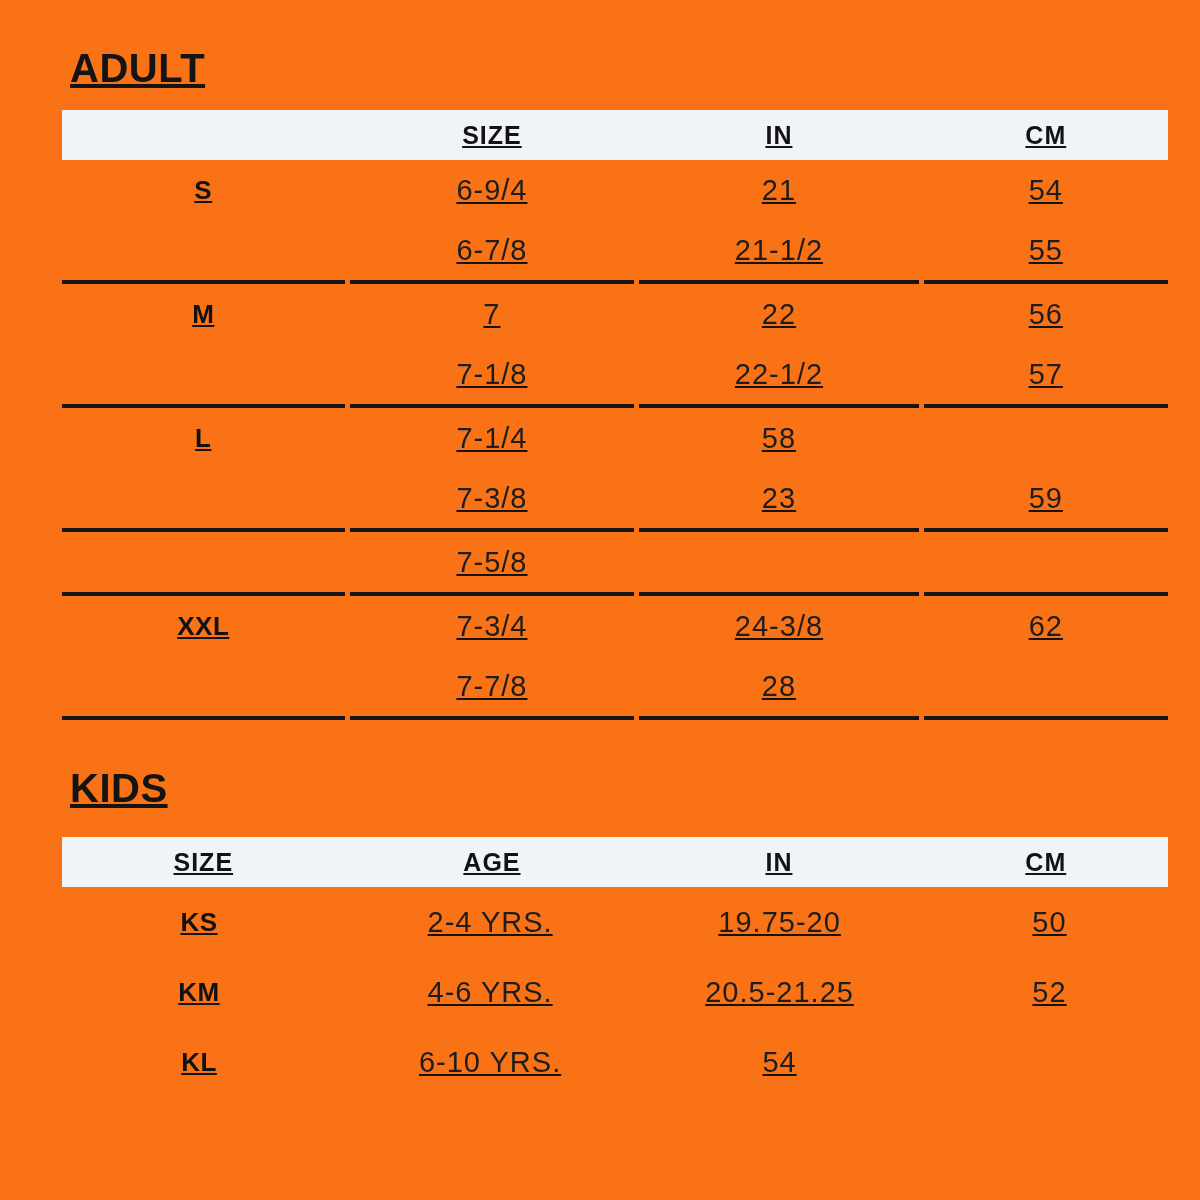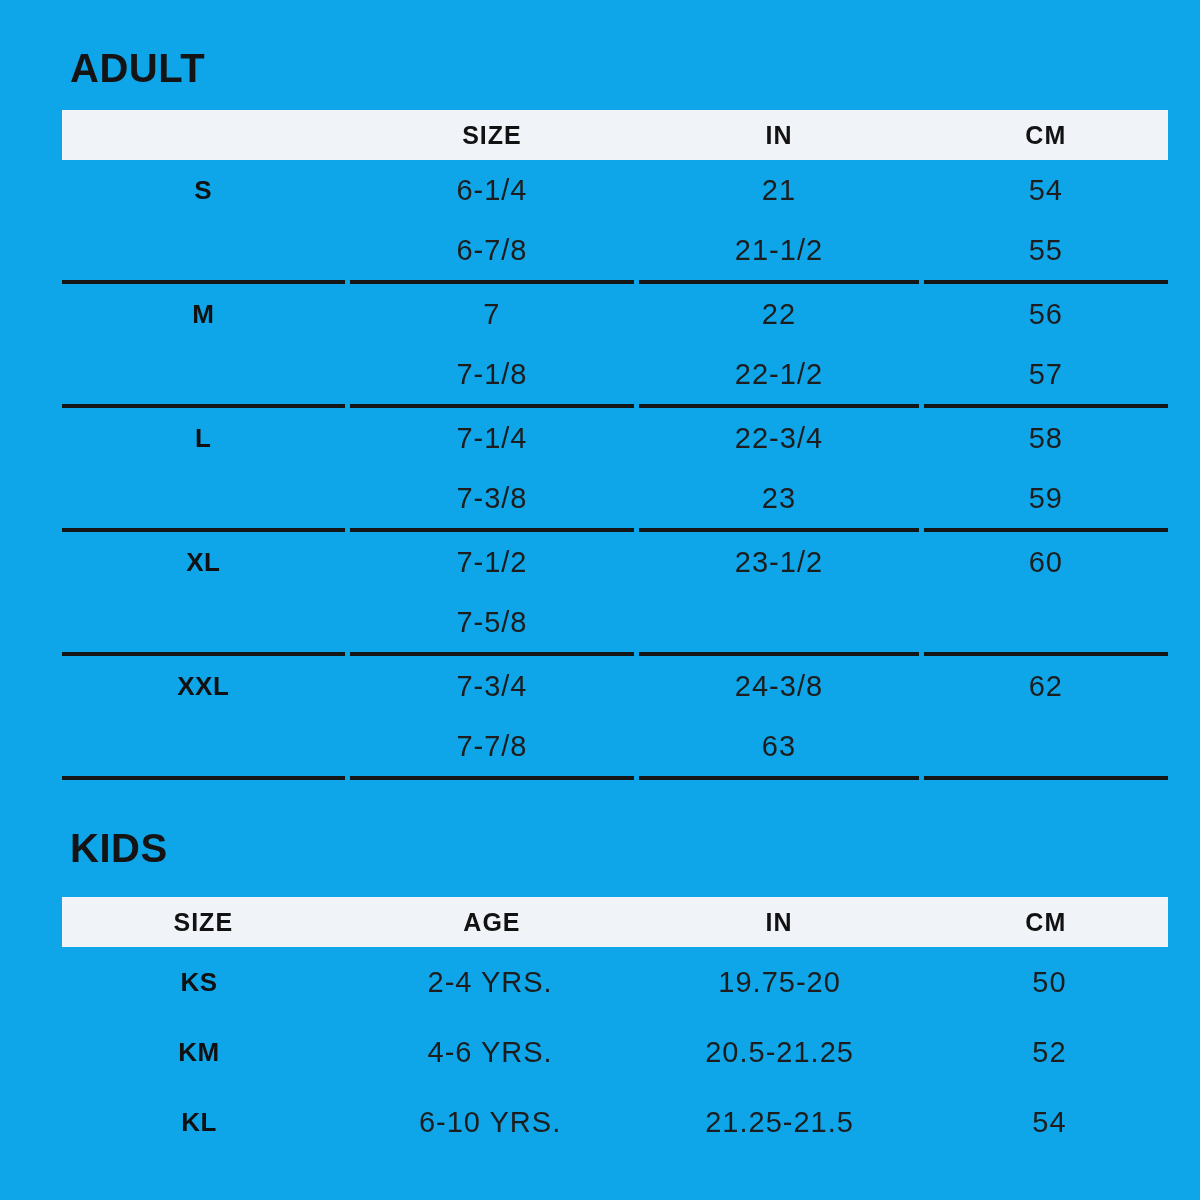--- a/index.html
+++ b/index.html
@@ -6,22 +6,23 @@
   body {
     width: 1200px; height: 1200px;
     font-family: "Liberation Sans", sans-serif;
     color: #141414;
     -webkit-font-smoothing: antialiased;
   }
   .page {
     box-sizing: border-box;
     width: 1200px; height: 1200px;
     padding: 44px 32px 0 62px;
-    background: #0ea5e9;
+    background: #f97316;
     overflow: hidden;
+    text-decoration: underline;
   }
   .section-title {
     margin: 0 0 0 8px;
     font-size: 40px;
     line-height: 48px;
     font-weight: 800;
     letter-spacing: 0.5px;
     color: #141414;
   }
   .size-table { width: 100%; }
@@ -60,21 +61,21 @@
   <div class="size-table adult-table">
     <div class="trow thead">
       <div class="cell"></div>
       <div class="cell">SIZE</div>
       <div class="cell">IN</div>
       <div class="cell">CM</div>
     </div>
     <div>
         <div class="trow tdata">
           <div class="cell rowlabel">S</div>
-          <div class="cell">6-1/4</div>
+          <div class="cell">6-9/4</div>
           <div class="cell">21</div>
           <div class="cell">54</div>
         </div>
         <div class="trow tdata">
           <div class="cell rowlabel"></div>
           <div class="cell">6-7/8</div>
           <div class="cell">21-1/2</div>
           <div class="cell">55</div>
         </div>
         <div class="trow divider-row">
@@ -97,61 +98,54 @@
         </div>
         <div class="trow divider-row">
           <div class="divider-bar"></div>
           <div class="divider-bar"></div>
           <div class="divider-bar"></div>
           <div class="divider-bar"></div>
         </div>
         <div class="trow tdata">
           <div class="cell rowlabel">L</div>
           <div class="cell">7-1/4</div>
-          <div class="cell">22-3/4</div>
           <div class="cell">58</div>
         </div>
         <div class="trow tdata">
           <div class="cell rowlabel"></div>
           <div class="cell">7-3/8</div>
           <div class="cell">23</div>
           <div class="cell">59</div>
         </div>
         <div class="trow divider-row">
           <div class="divider-bar"></div>
           <div class="divider-bar"></div>
           <div class="divider-bar"></div>
           <div class="divider-bar"></div>
-        </div>
-        <div class="trow tdata">
-          <div class="cell rowlabel">XL</div>
-          <div class="cell">7-1/2</div>
-          <div class="cell">23-1/2</div>
-          <div class="cell">60</div>
         </div>
         <div class="trow tdata">
           <div class="cell rowlabel"></div>
           <div class="cell">7-5/8</div>
         </div>
         <div class="trow divider-row">
           <div class="divider-bar"></div>
           <div class="divider-bar"></div>
           <div class="divider-bar"></div>
           <div class="divider-bar"></div>
         </div>
         <div class="trow tdata">
           <div class="cell rowlabel">XXL</div>
           <div class="cell">7-3/4</div>
           <div class="cell">24-3/8</div>
           <div class="cell">62</div>
         </div>
         <div class="trow tdata">
           <div class="cell rowlabel"></div>
           <div class="cell">7-7/8</div>
-          <div class="cell">63</div>
+          <div class="cell">28</div>
         </div>
         <div class="trow divider-row">
           <div class="divider-bar"></div>
           <div class="divider-bar"></div>
           <div class="divider-bar"></div>
           <div class="divider-bar"></div>
         </div>
       </div>
   </div>
 
@@ -173,19 +167,18 @@
         </div>
         <div class="trow tdata">
           <div class="cell rowlabel">KM</div>
           <div class="cell">4-6 YRS.</div>
           <div class="cell">20.5-21.25</div>
           <div class="cell">52</div>
         </div>
         <div class="trow tdata">
           <div class="cell rowlabel">KL</div>
           <div class="cell">6-10 YRS.</div>
-          <div class="cell">21.25-21.5</div>
           <div class="cell">54</div>
         </div>
       </div>
   </div>
 
 </div>
 
 </body></html>

